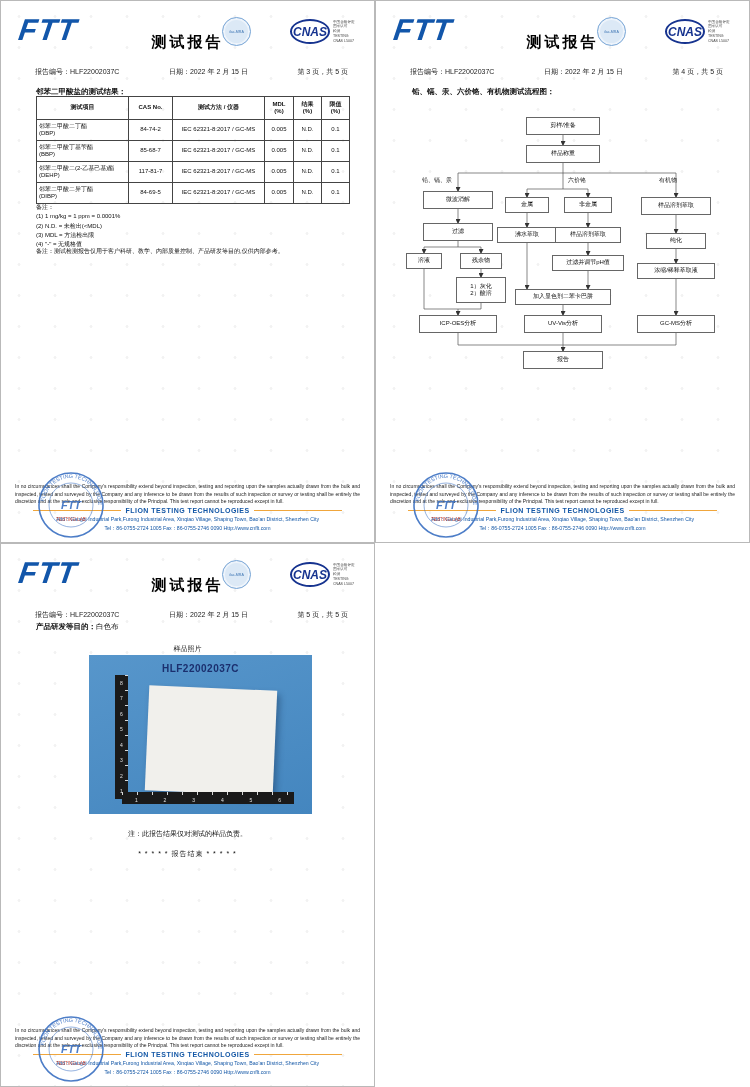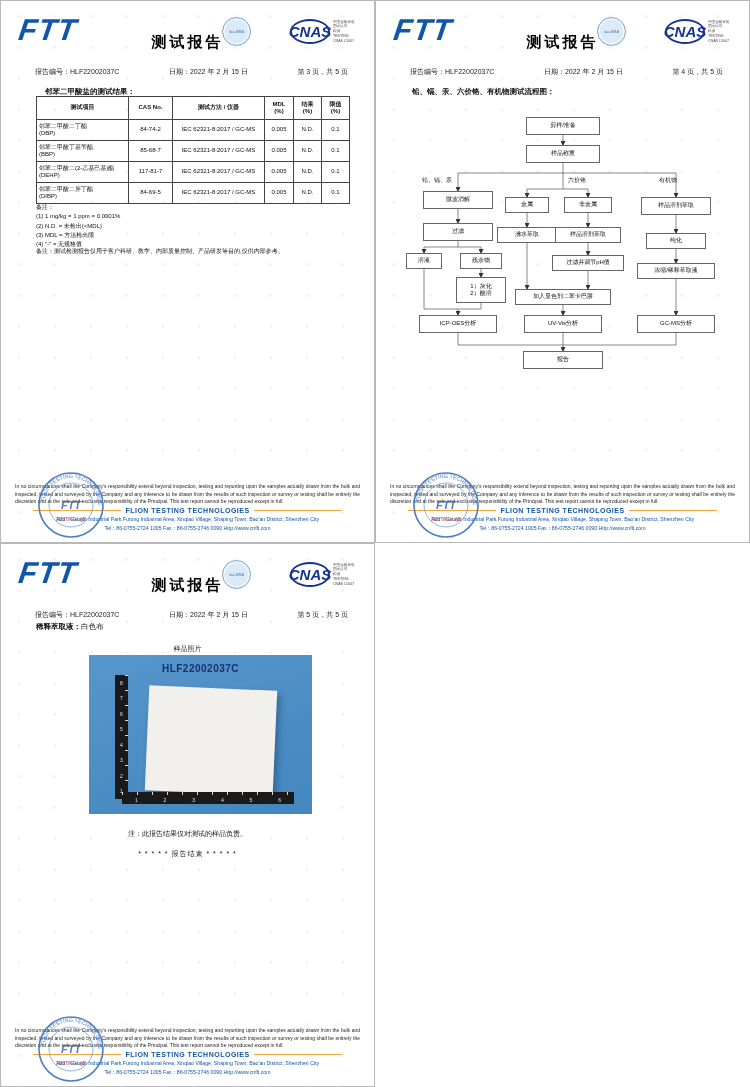--- a/index.html
+++ b/index.html
@@ -6,25 +6,25 @@
   body{font-family:"Liberation Sans","DejaVu Sans",sans-serif;color:#111;}
   .canvas{position:relative;width:750px;height:1087px;background:#fff;overflow:hidden;}
   .page{position:absolute;width:375px;height:543px;background:#fff;border:1px solid #b9b9b9;box-sizing:border-box;}
   .blank{border:none;}
   .wm{position:absolute;inset:0;background-image:radial-gradient(#ededed 1.2px,transparent 1.8px);background-size:36px 31px;opacity:.7;pointer-events:none;}
   
   .logo{position:absolute;left:18px;top:12px;font-size:30px;font-weight:bold;font-style:italic;color:#1256aa;letter-spacing:1px;transform:skewX(-8deg);}
   .title{position:absolute;top:32px;left:0;right:0;text-align:center;font-size:15px;font-weight:bold;letter-spacing:3px;color:#000;}
   .badges{position:absolute;right:8px;top:16px;display:flex;align-items:center;gap:3px;}
   .ilac{width:27px;height:27px;border-radius:50%;border:1px solid #79a6d6;background:#dce9f6;display:flex;align-items:center;justify-content:center;font-size:3.6px;color:#3f76b4;box-shadow:inset 0 0 0 2px #eef4fb;}
-  .cnas{width:40px;height:25px;border:2px solid #16338f;border-radius:50%;display:flex;align-items:center;justify-content:center;font-size:15px;font-weight:bold;font-style:italic;color:#16338f;box-sizing:border-box;background:#fff;margin-left:36px;}
+  .cnas{width:40px;height:25px;border:2px solid #16338f;border-radius:50%;display:flex;align-items:center;justify-content:center;font-size:12px;font-weight:bold;font-style:italic;color:#16338f;box-sizing:border-box;background:#fff;margin-left:36px;}
   .cnas-side{width:33px;font-size:3.6px;line-height:1.3;color:#444;white-space:pre-line;}
   .meta{position:absolute;top:66px;left:0;right:0;display:flex;justify-content:space-between;padding:0 26px 0 34px;font-size:7px;color:#222;}
   
-  .sec-title{position:absolute;top:86px;left:44px;font-size:7.5px;font-weight:bold;}
+  .sec-title{position:absolute;top:86px;left:35px;font-size:7.5px;font-weight:bold;}
   .rtable{position:absolute;top:95px;left:35px;width:313px;border-collapse:collapse;table-layout:fixed;}
   .rtable th,.rtable td{border:0.6px solid #444;font-size:6px;padding:1px 2px;text-align:center;white-space:pre-line;line-height:1.25;}
   .rtable th{font-weight:bold;height:20px;}
   .rtable td{height:18px;}
   .notes{position:absolute;top:202px;left:35px;font-size:6px;line-height:1.55;}
   .remark{position:absolute;top:246px;left:35px;right:20px;font-size:6px;}
   
   .flow{position:absolute;left:0;top:0;width:375px;height:400px;}
   .fc-svg{position:absolute;left:0;top:0;}
   .fc-svg line{stroke:#555;stroke-width:0.7;}
@@ -291,21 +291,21 @@
 TESTING
 CNAS L5007</div>
     </div>
     <div class="meta">
       <span><span>报告编号：</span><span>HLF22002037C</span></span>
       <span><span>日期：</span><span>2022 年 2 月 15 日</span></span>
       <span>第 5 页，共 5 页</span>
     </div>
 
     <div class="desc">
-      <span class="b">稀释萃取液：</span><span>白色布</span>
+      <span class="b">产品研发等目的：</span><span>白色布</span>
     </div>
     <div class="photo-title">样品照片</div>
 
     <div class="photo">
       <div class="photo-code">HLF22002037C</div>
       <div class="sample"></div>
       <div class="ruler-v">
         <div class="rv-nums">
             <span>8</span>
             <span>7</span>

